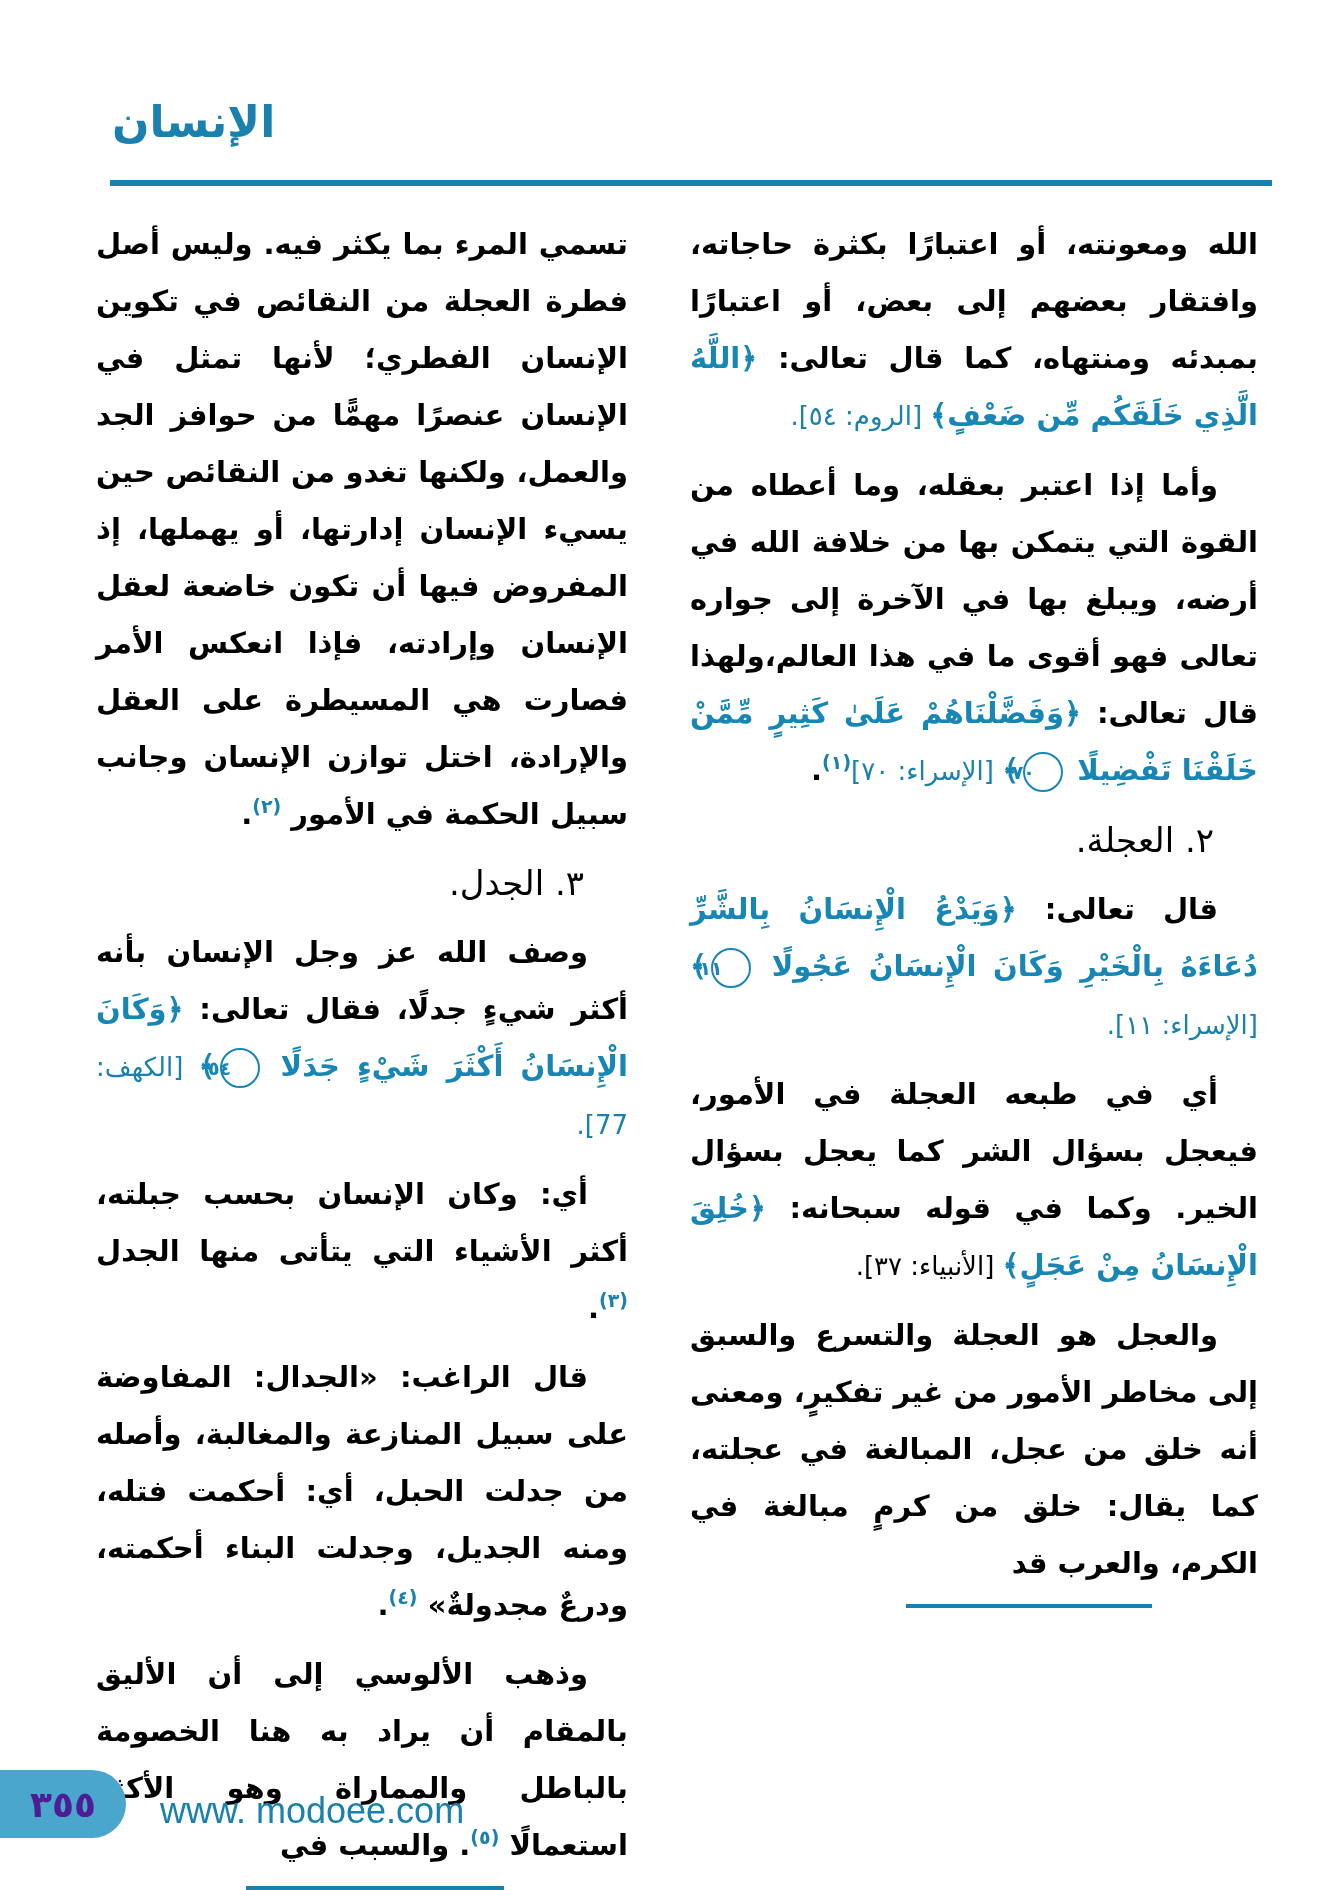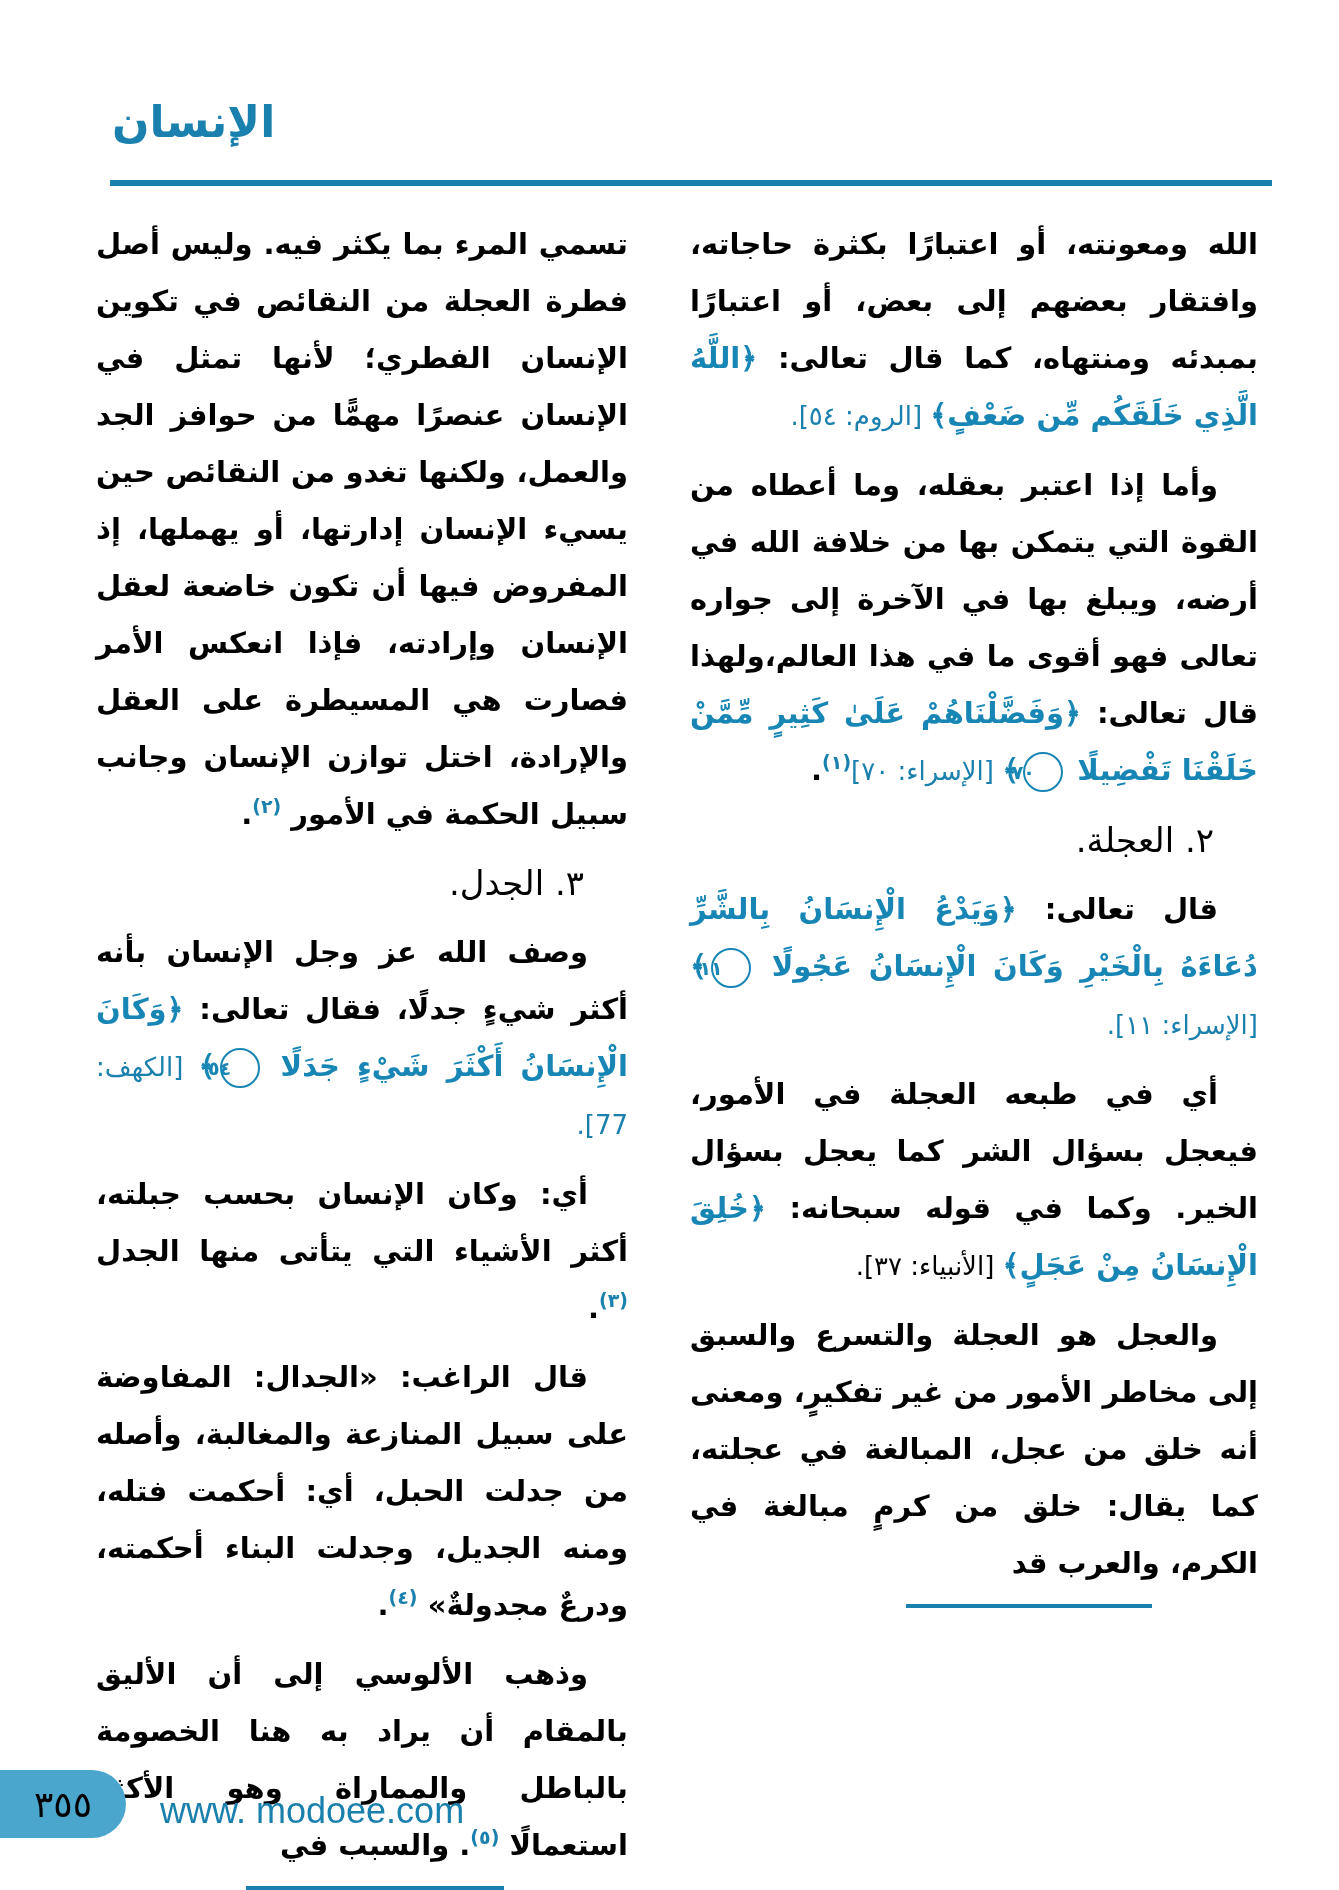--- a/index.html
+++ b/index.html
@@ -80,21 +80,21 @@
   .col-left .fn-item{padding-right:96px;padding-left:88px;}
   .fn-num{color:var(--teal);margin-left:10px;font-weight:normal;}
   
   .page-badge{
     position:absolute;left:0;bottom:52px;
     width:126px;height:68px;
     background:var(--badge);
     border-radius:0 36px 36px 0;
     display:flex;align-items:center;justify-content:center;
   }
-  .page-badge span{color:#000000;font-size:36px;font-weight:normal;}
+  .page-badge span{color:#4c1d95;font-size:36px;font-weight:bold;}
   .site-url{
     position:absolute;left:160px;bottom:58px;
     font-family:"Liberation Sans","DejaVu Sans",sans-serif;
     font-size:36px;font-weight:normal;color:var(--teal);
     direction:ltr;
     margin-top:27px;
   }
 </style>
 </head>
 <body>

